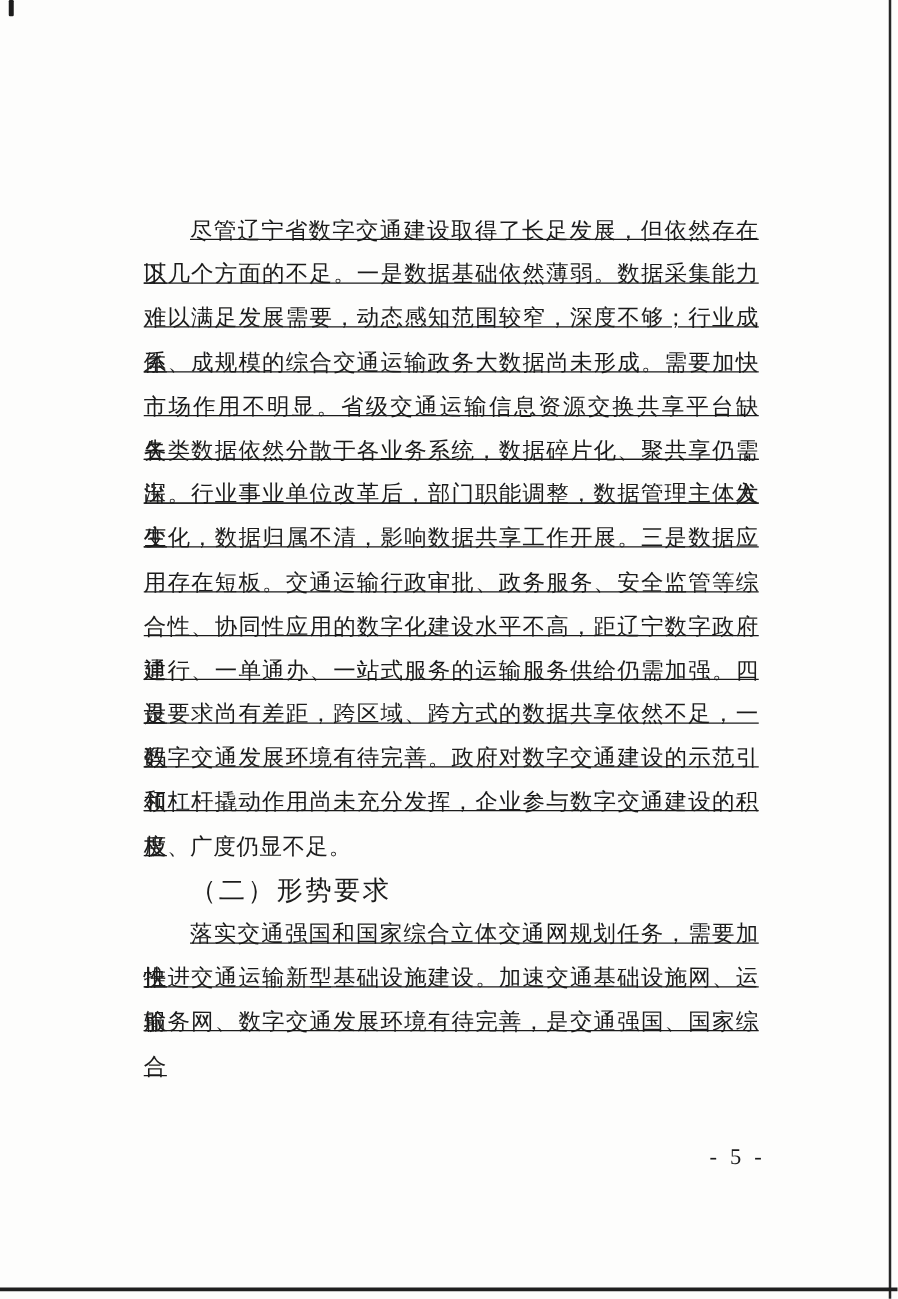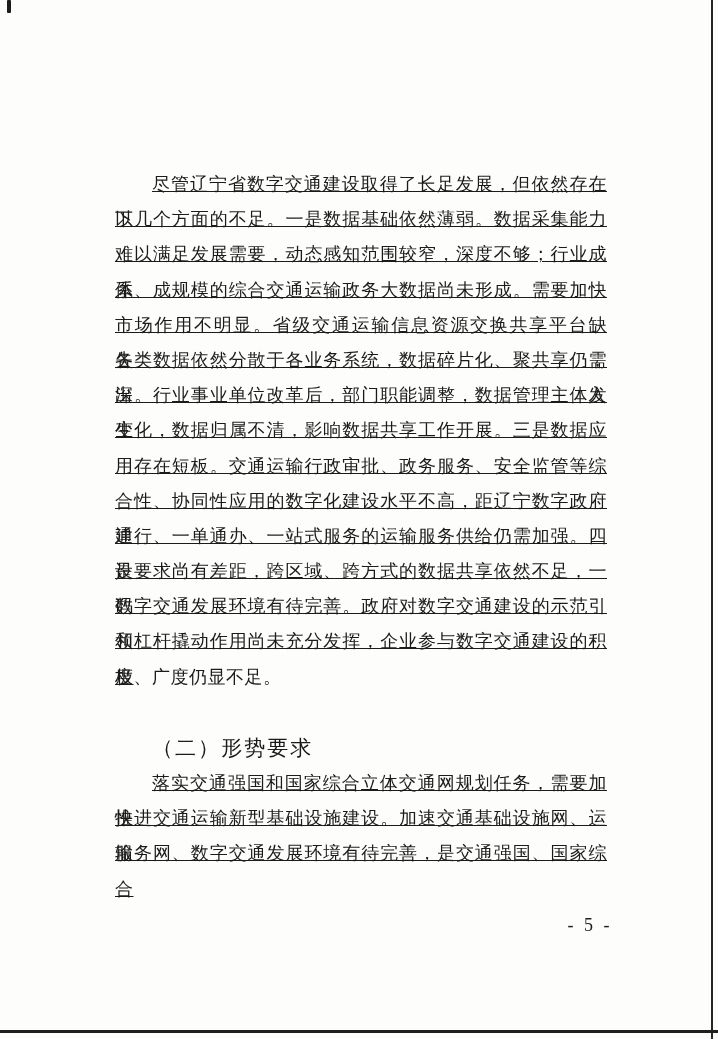--- a/index.html
+++ b/index.html
@@ -52,21 +52,20 @@
   }
   .line.fill {
     text-align: justify;
     text-align-last: justify;
     text-decoration: underline;
     -moz-text-align-last: justify;
   }
   .line.indent { text-indent: 37px; }
   .line.heading {
     letter-spacing: 2px;
-    margin-top: 36px;
   }
   .page-number {
     position: absolute;
     left: 552px; top: 912px;
     width: 76px; height: 26px;
     line-height: 26px;
     text-align: center;
     color: #1b1b1b;
     font-size: 18px;
     letter-spacing: 3px;

